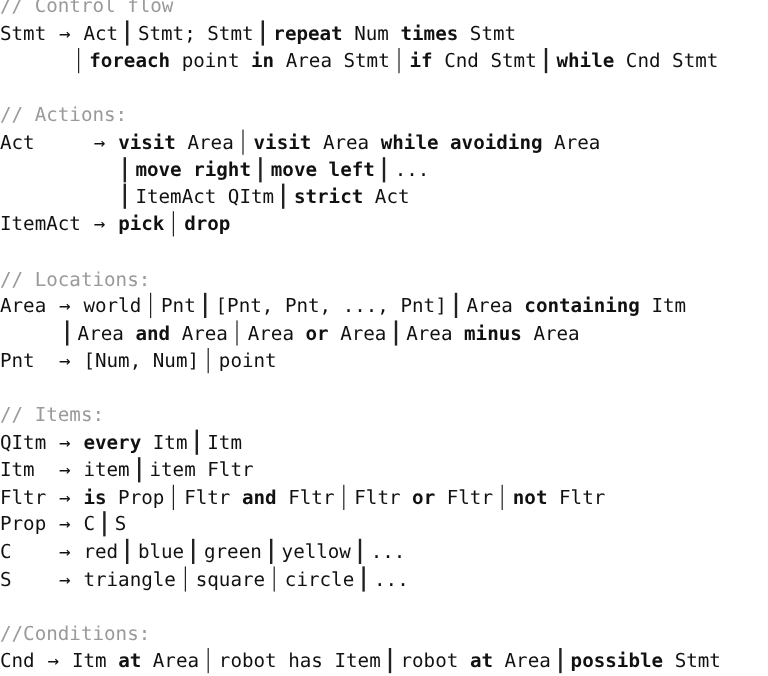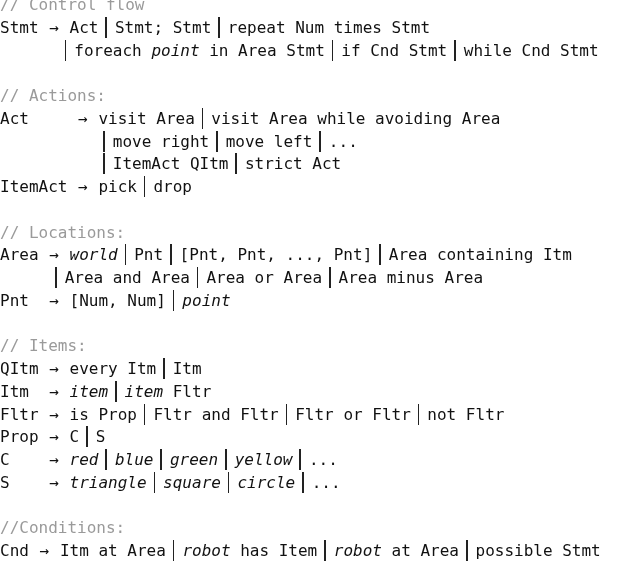--- a/index.html
+++ b/index.html
@@ -8,22 +8,22 @@
     position: relative;
     font-family: "DejaVu Sans Mono", "Liberation Mono", monospace;
     font-size: 16px;
     color: #111111;
     white-space: pre;
     padding-top: 0px;
     margin-top: -6px;
   }
   .line { height: 22.75px; line-height: 22.75px; display: block; }
   .comment { color: #9a9a9a; }
-  .kw { font-weight: normal; }
-  .it { font-style: italic; }
+  .kw { font-weight: bold; }
+  .it { }
   .bar {
     display: inline-block;
     width: 1.5px;
     height: 21px;
     background: #222;
     vertical-align: -5px;
     margin: 0 8px 0 7px;
   }
   .arrow { display: inline-block; width: 19px; text-align: center; margin: 0 6px 0 6px; }
 </style>

